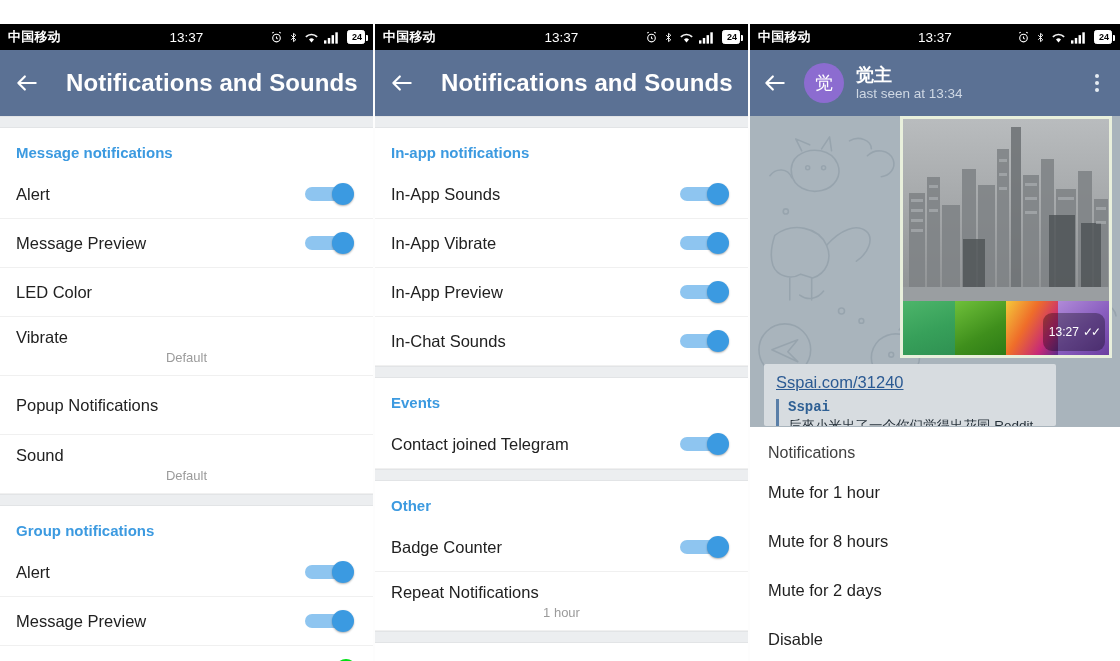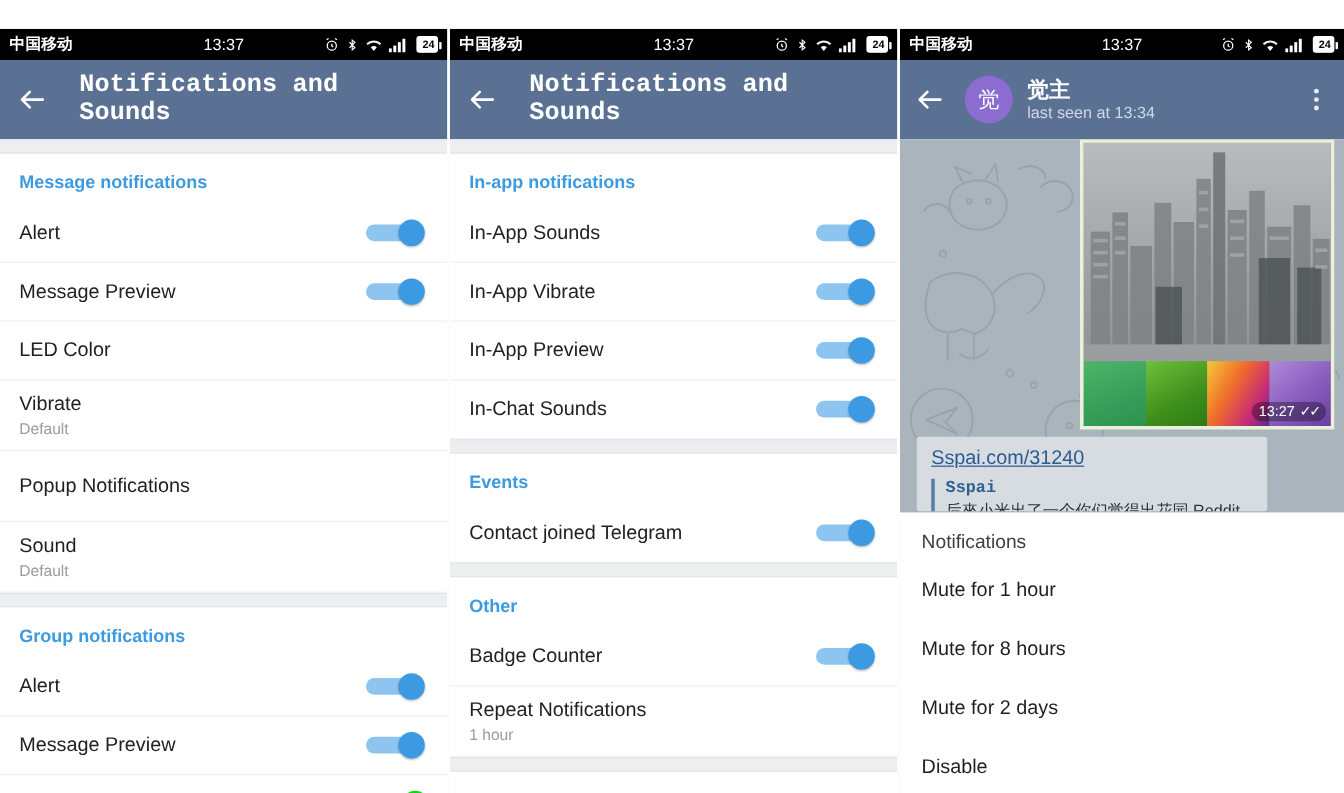--- a/index.html
+++ b/index.html
@@ -35,41 +35,41 @@
     content: ""; position: absolute; right: -4px; top: 3.5px;
     width: 2.5px; height: 6px; background: #fff; border-radius: 0 1px 1px 0;
   }
 
   
   .appbar {
     background: #5b7194; height: 66px; display: flex; align-items: center;
     padding: 0 14px; color: #fff;
   }
   .appbar-title {
-    font-size: 21px; font-weight: bold; margin-left: 26px; letter-spacing: .1px; font-family: Liberation Mono, monospace;
+    font-size: 24px; font-weight: bold; margin-left: 26px; letter-spacing: .1px;
   }
   .back-arrow { width: 26px; height: 26px; flex: 0 0 auto; cursor: pointer; }
   .back-arrow svg { display: block; }
 
   
   .scroll { height: 569px; background: #fff; overflow: hidden; position: relative; }
   .band { height: 12px; background: #eceef0; border-top: 1px solid #e2e4e6; border-bottom: 1px solid #e2e4e6; }
   .section-head {
     color: #3c9ae0; font-size: 15px; font-weight: bold;
     padding: 16px 16px 9px 16px;
   }
   .row {
     min-height: 49px; display: flex; align-items: center;
     padding: 0 16px; border-bottom: 1px solid #f0f0f0;
     position: relative;
   }
   .row.tall { min-height: 59px; }
   .row-texts { display: flex; flex-direction: column; justify-content: center; flex: 1 1 auto; }
   .row-label { font-size: 16.5px; color: #212121; line-height: 1.25; }
-  .row-sub { font-size: 13px; color: #9b9b9b; margin-top: 3px; }
+  .row-sub { font-size: 13px; color: #9b9b9b; margin-top: 3px; text-align: center; }
 
   
   .toggle { width: 52px; height: 22px; position: relative; flex: 0 0 auto; cursor: pointer; }
   .toggle .track {
     position: absolute; left: 0; top: 4px; width: 40px; height: 14px;
     border-radius: 7px; background: #8ec5f0;
   }
   .toggle .thumb {
     position: absolute; right: 3px; top: 0; width: 22px; height: 22px;
     border-radius: 50%; background: #3b9ae1;
@@ -107,21 +107,21 @@
   .city { width: 100%; height: 182px; display: block; }
   .thumbs { display: flex; height: 54px; }
   .thumbs > div { flex: 1 1 0; height: 54px; position: relative; }
   .t1 { background: linear-gradient(160deg,#4db56a,#37a05a 55%,#2f9152); }
   .t2 { background: linear-gradient(150deg,#6fc03a,#3f8f1c 60%,#2d7b16); }
   .t3 { background: linear-gradient(120deg,#f4c93a,#ef6d2a 40%,#c62a78 75%,#5b2c8a); }
   .t4 { background: linear-gradient(140deg,#b08ad8,#8a5fc0 50%,#6b3fa0); }
   .photo-meta {
     position: absolute; right: 4px; bottom: 4px;
     background: rgba(0,0,0,.32); border-radius: 9px;
-    padding: 1px 6px; color: #fff; font-size: 12px;
+    padding: 12px 6px; color: #fff; font-size: 12px;
     display: flex; align-items: flex-start; gap: 4px;
   }
   .ticks { font-size: 12px; letter-spacing: -2px; }
 
   .link-card {
     position: absolute; left: 14px; top: 248px; width: 292px;
     background: #d7dce0; border-radius: 2px; padding: 9px 12px 6px 12px;
     overflow: hidden; height: 62px;
   }
   .link-url {

